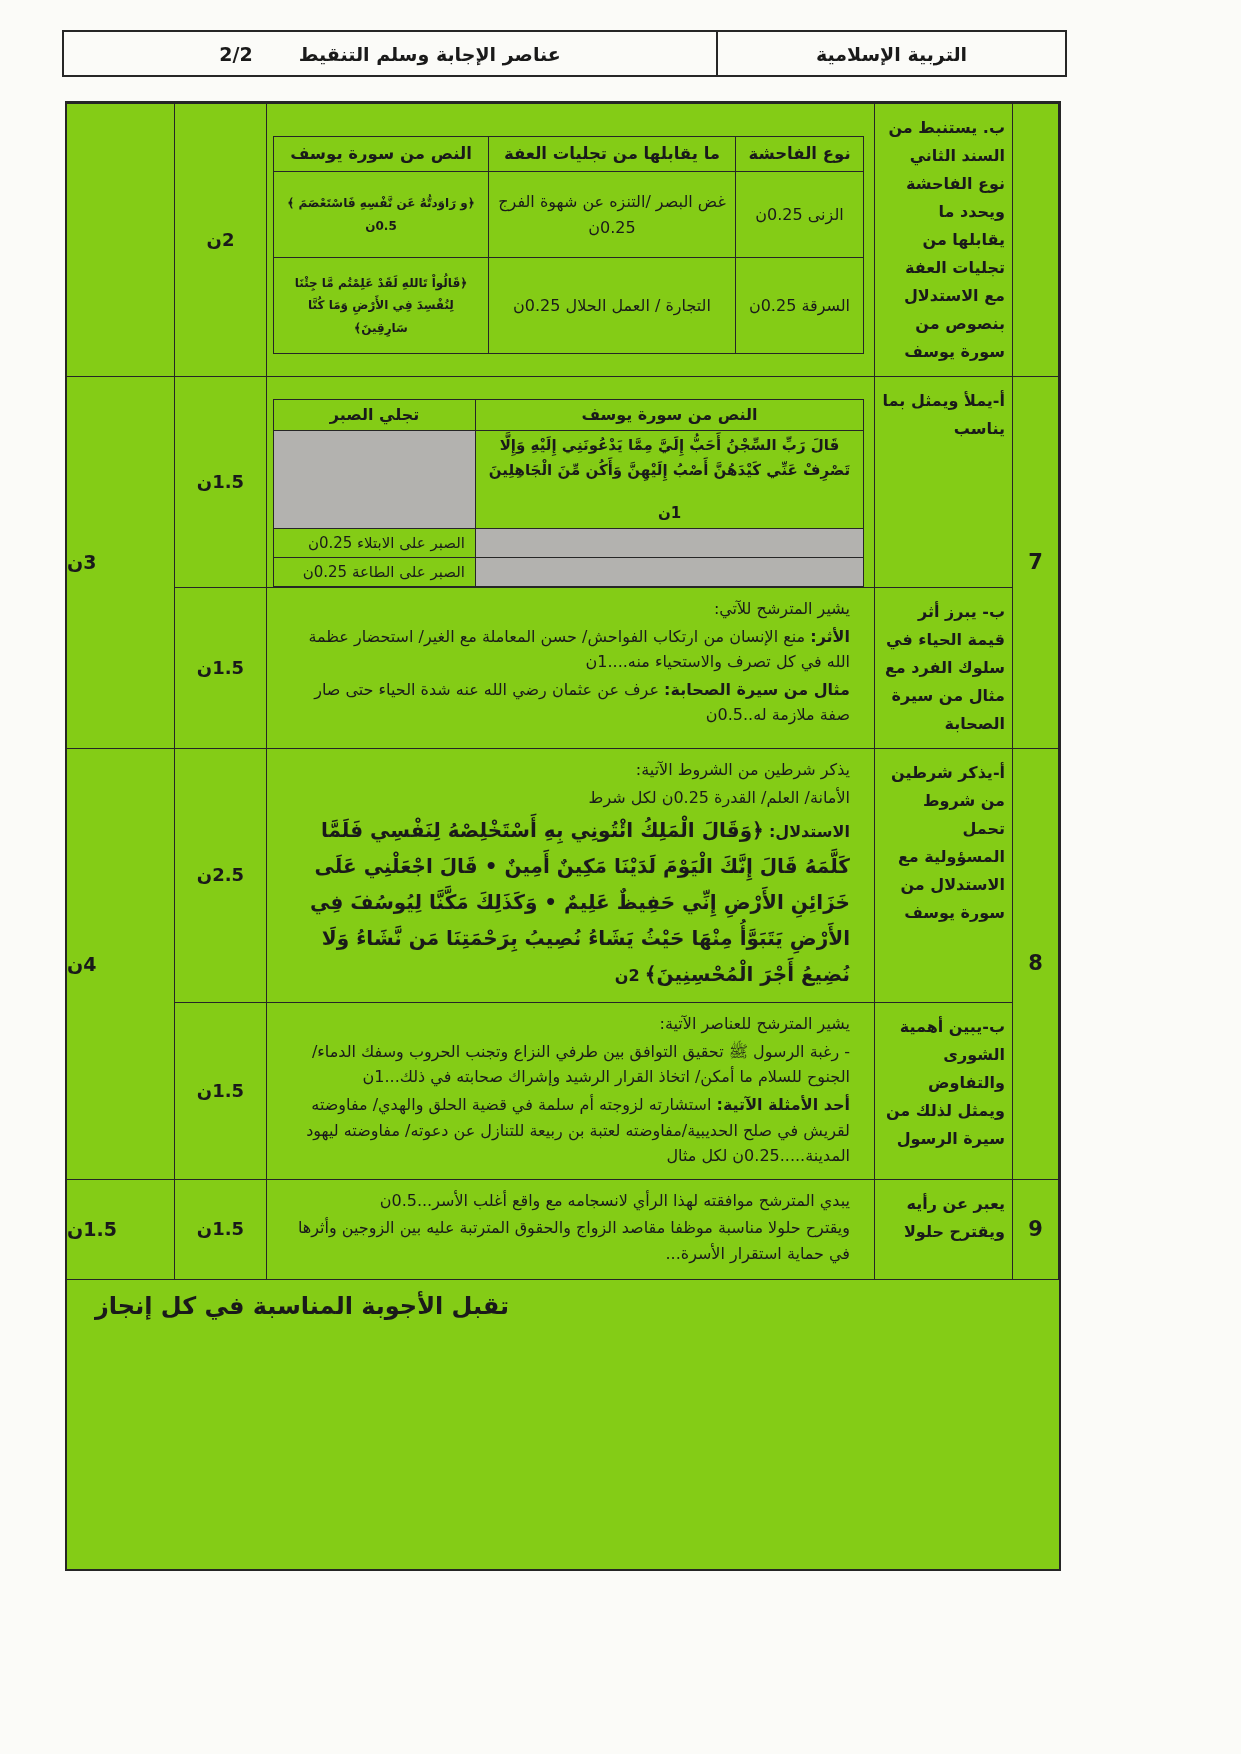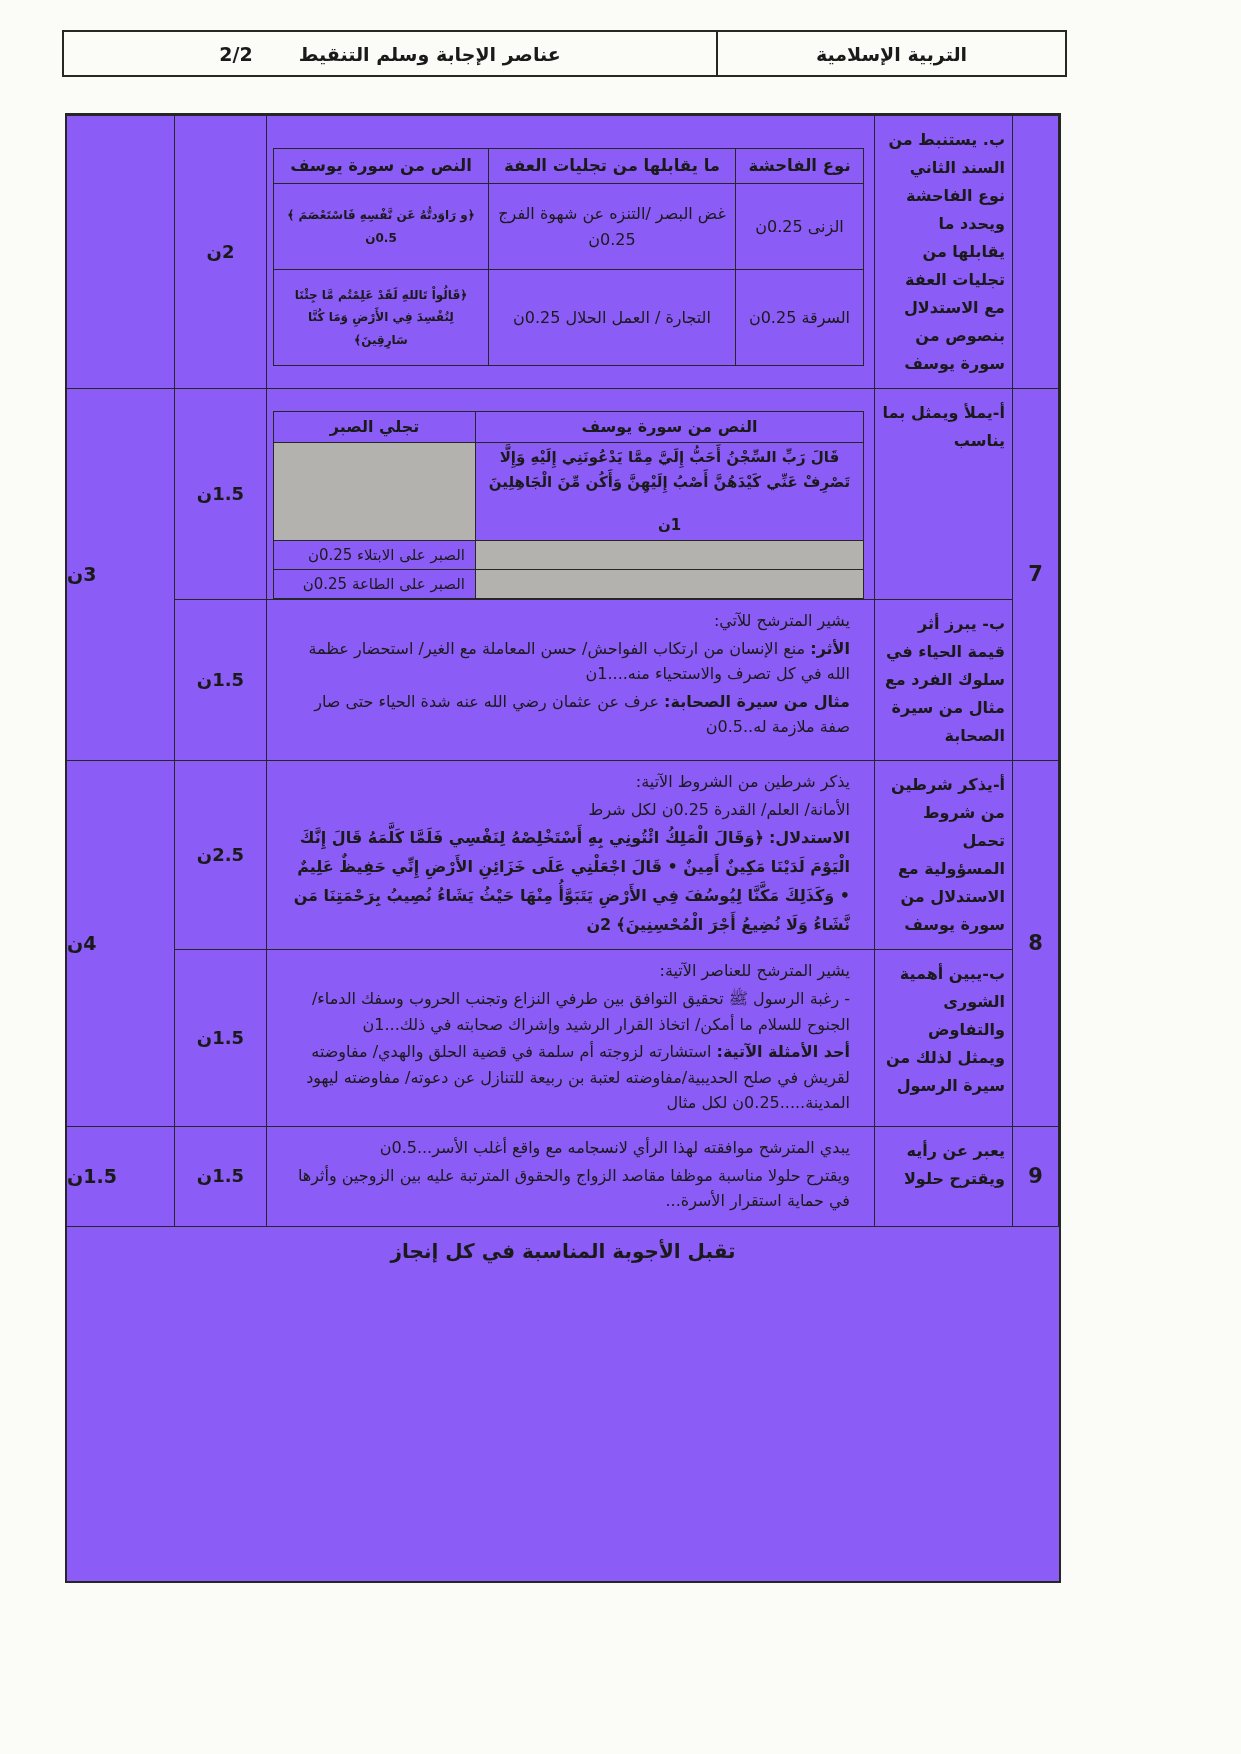--- a/index.html
+++ b/index.html
@@ -23,43 +23,43 @@
     width:349px; border-left:2px solid #262626;
     display:flex; align-items:center; justify-content:center;
     font-weight:bold; font-size:19px;
   }
   .ph-title{
     flex:1; display:flex; align-items:center; justify-content:center;
     gap:46px; font-weight:bold; font-size:19px;
   }
   
   .main-box{
-    position:absolute; top:113px; left:65px;
+    position:absolute; top:101px; left:65px;
     width:996px; height:1470px;
     border:2px solid #262626;
-    background:#8b5cf6;
+    background:#84cc16;
   }
   table.grid{ border-collapse:collapse; width:100%; table-layout:fixed; }
   .grid td{
     border:1.6px solid #262626;
     vertical-align:top;
     font-size:16px;
     line-height:1.6;
   }
   tr.h-a{ height:264px; } tr.h-b{ height:170px; } tr.h-c{ height:126px; }
   tr.h-d{ height:164px; } tr.h-e{ height:146px; } tr.h-f{ height:100px; }
   td.num{ text-align:center; vertical-align:middle; font-weight:bold; font-size:21px; }
   td.desc{ padding:10px 7px; font-weight:bold; font-size:16px; line-height:1.75; text-align:right; }
   td.score{ text-align:center; vertical-align:middle; font-weight:bold; font-size:18px; }
   td.total{ text-align:left; vertical-align:middle; font-weight:bold; font-size:19px; }
   td.content{ padding:8px 24px; }
   td.content.tight{ padding:0; }
   .txt > div{ margin-bottom:2px; text-align:right; }
   .lbl{ font-weight:bold; }
-  .quran-inline{ font-weight:bold; font-size:16px; line-height:1.8; }
+  .quran-inline{ font-weight:bold; font-size:20px; line-height:1.8; }
   
   table.tblA{
     border-collapse:collapse; table-layout:fixed;
     width:590px; margin:32px 10px 6px 8px;
   }
   .tblA th,.tblA td{
     border:1.6px solid #262626; text-align:center; vertical-align:middle;
     padding:4px 6px; font-size:16px;
   }
   .tblA th{ font-weight:bold; height:34px; font-size:16.5px; }
@@ -77,23 +77,24 @@
   }
   .tblB tr.hdr td{ height:28px; font-weight:bold; font-size:16px; }
   .tblB tr.qrow td{ height:74px; }
   .tblB tr.prow td{ height:25px; text-align:right; padding-right:10px; }
   .tblB td.quran-b{ font-weight:bold; line-height:1.7; }
   .tblB .qscore{ font-weight:bold; margin-top:17px; }
   .tblB td.shaded{ background:#b3b2af; }
   
   .footer-note{
     margin-top:12px;
-    text-align:center;
+    text-align:left;
     font-weight:bold;
-    font-size:20px;
+    font-size:24px;
+    margin-left:28px;
   }
 </style>
 </head>
 <body>
 
 <div class="page">
 
   <div class="page-header">
     <div class="ph-subject">التربية الإسلامية</div>
     <div class="ph-title">

